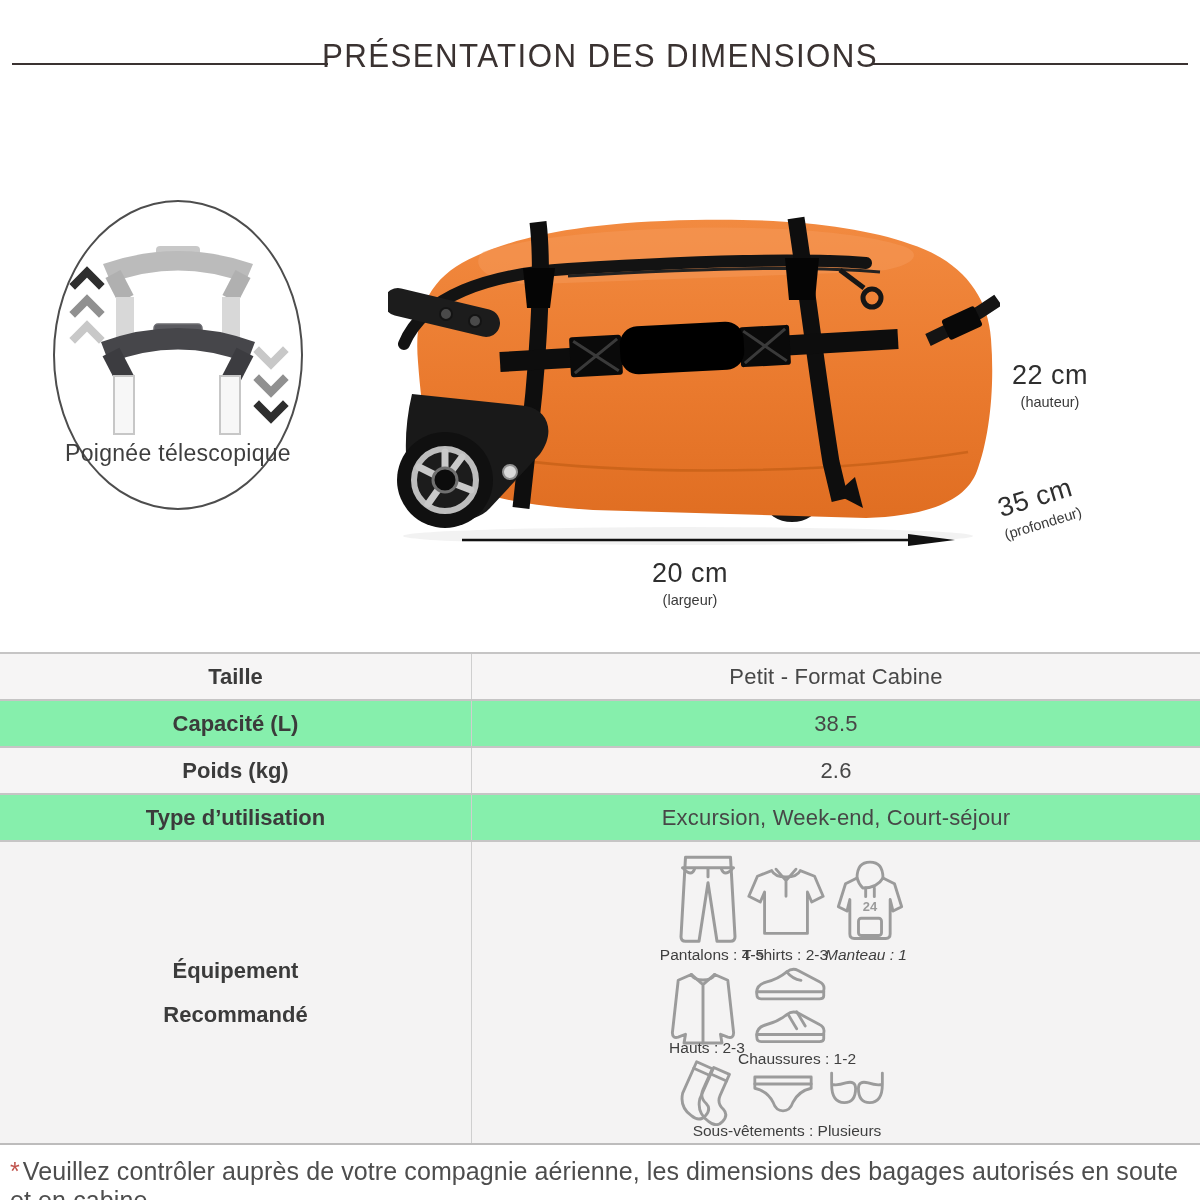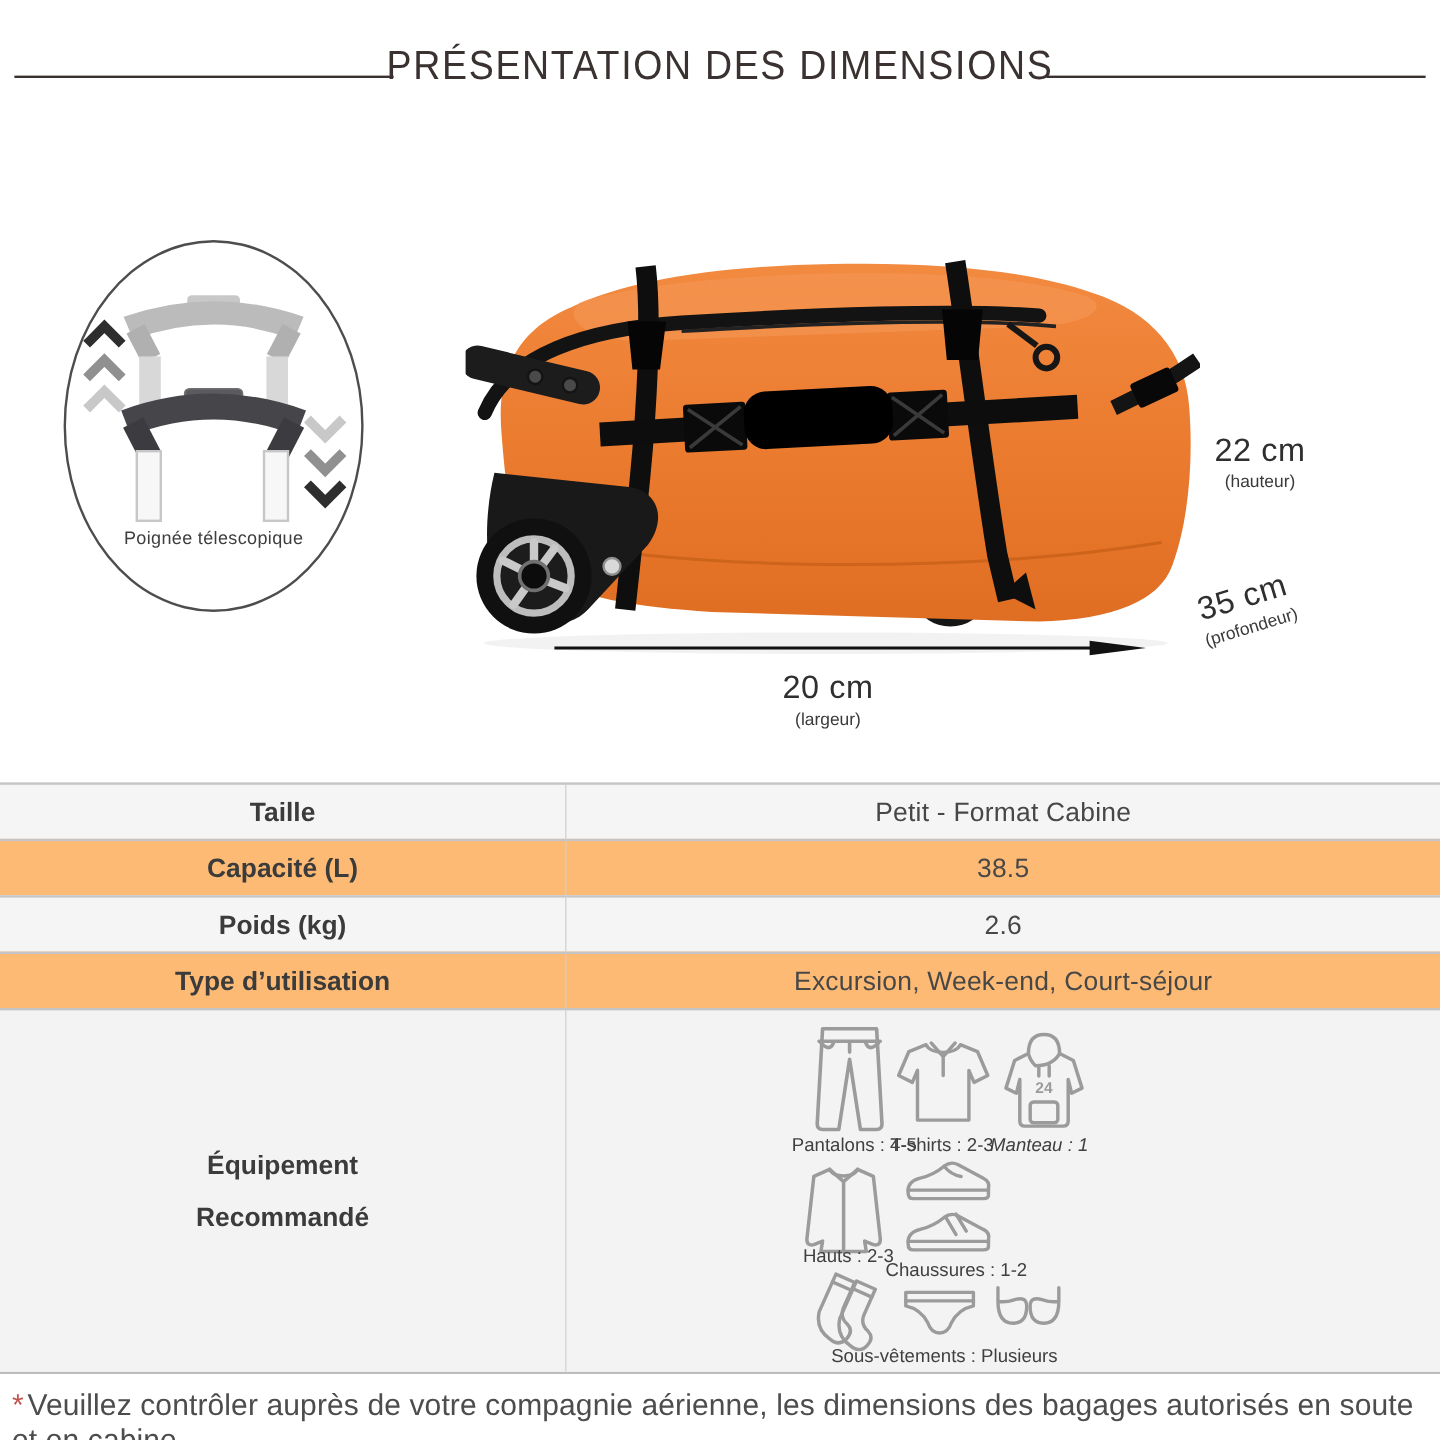--- a/index.html
+++ b/index.html
@@ -17,34 +17,34 @@
   .hline.left{left:12px;}
   .hline.right{right:12px;}
   
   .ellipse{
     position:absolute;left:53px;top:200px;width:250px;height:310px;
     border:2px solid #4d4d4d;border-radius:50%;box-sizing:border-box;
   }
   .ellipse svg{position:absolute;left:0;top:0;}
   .handle-caption{
     position:absolute;top:238px;left:0;width:100%;text-align:center;
-    font-size:15px;color:#3e3e3e;letter-spacing:0.3px;
+    font-size:23px;color:#3e3e3e;letter-spacing:0.3px;
   }
   
   .dim{position:absolute;text-align:center;color:#2f2f2f;}
   .dim .val{font-size:27px;letter-spacing:0.5px;}
   .dim .sub{font-size:14.5px;margin-top:3px;color:#3a3a3a;}
   .dim-width{left:590px;top:558px;width:200px;}
   .dim-height{left:1000px;top:360px;width:100px;}
   .dim-depth{left:968px;top:482px;width:140px;transform:rotate(-17deg);}
   
   .spec-table{position:absolute;left:0;top:652px;width:1200px;border-bottom:2px solid #bdbcbc;}
   .spec-row{display:flex;height:47px;border-top:2px solid #c6c5c5;box-sizing:border-box;}
   .spec-row.alt{background:#f6f5f5;}
-  .spec-row.white{background:#fdba74;}
+  .spec-row.white{background:#86efac;}
   .spec-row.equip{height:303px;background:#f4f3f3;}
   .cell-label{
     width:472px;box-sizing:border-box;border-right:1px solid #cfcfcf;
     display:flex;align-items:center;justify-content:center;
     font-weight:bold;font-size:22px;color:#3b3b3b;
   }
   .cell-value{
     flex:1;display:flex;align-items:center;justify-content:center;
     font-size:22px;color:#474747;letter-spacing:0.2px;
   }

